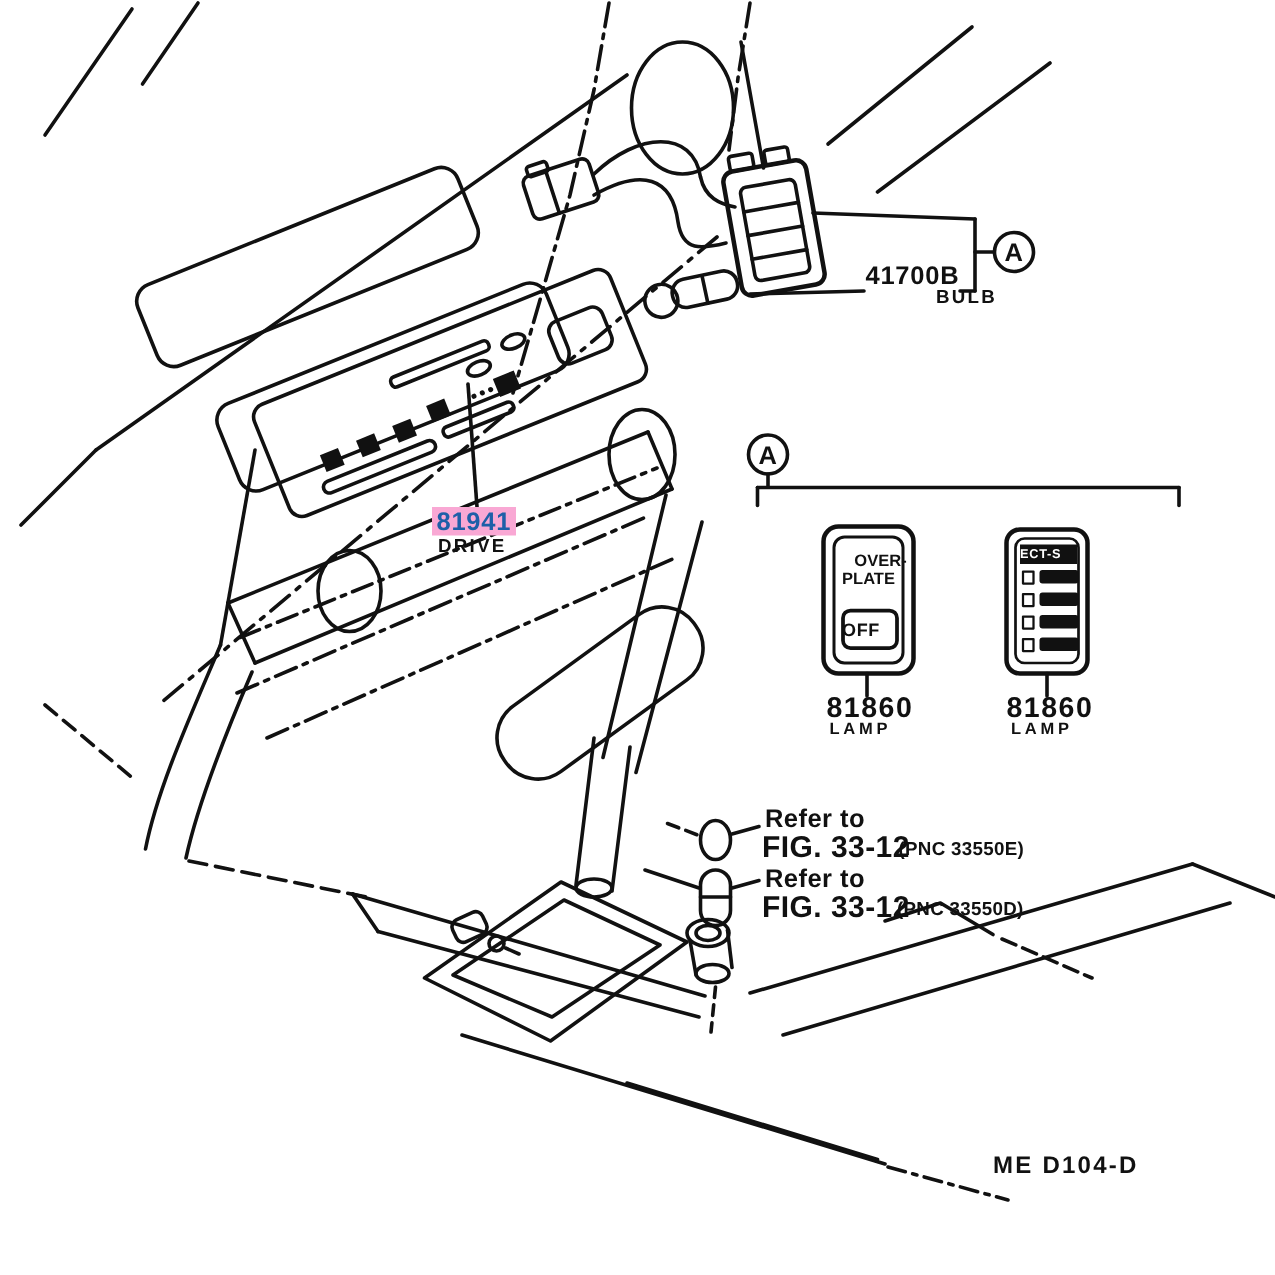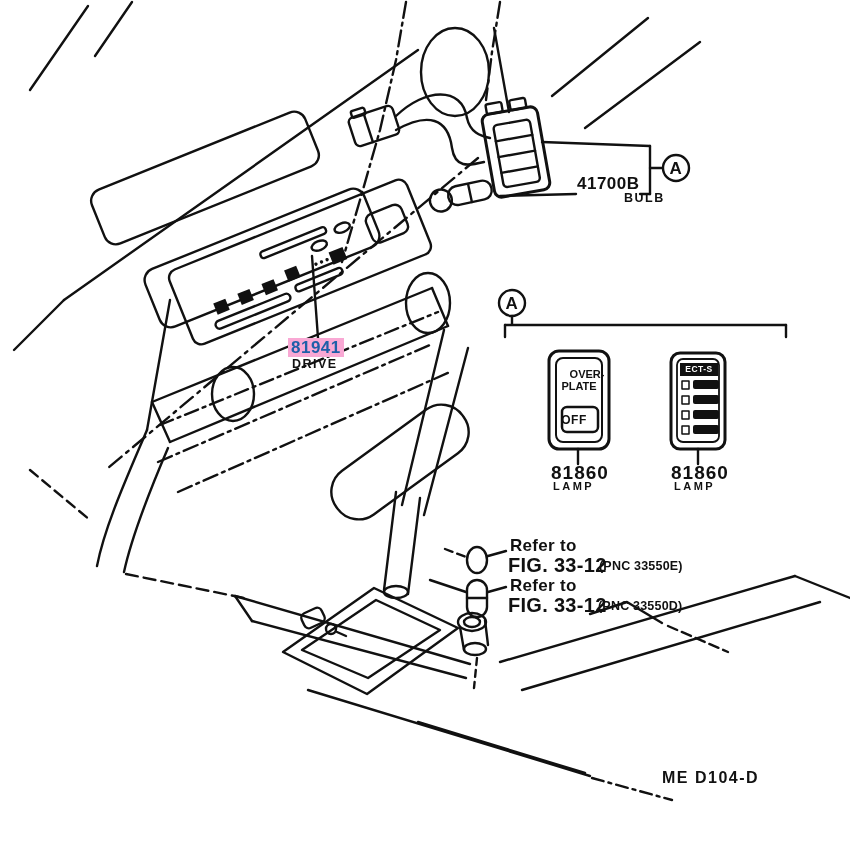--- a/index.html
+++ b/index.html
@@ -230,21 +230,21 @@
 
 <div class="lbl partnum-big" style="left:551px;top:463px;">81860</div>
 <div class="lbl subname-sp" style="left:553px;top:481px;">LAMP</div>
 
 <div class="lbl partnum-big" style="left:671px;top:463px;">81860</div>
 <div class="lbl subname-sp" style="left:674px;top:481px;">LAMP</div>
 
 <div class="lbl sw-txt" style="left:556px;top:369px;width:62px;">OVER-</div>
 <div class="lbl sw-txt" style="left:556px;top:381px;width:46px;">PLATE</div>
 <div class="lbl sw-off ctr" style="left:562px;top:407px;width:24px;height:25px;position:absolute;font-weight:bold;color:#111;font-family:'Liberation Sans',sans-serif;">OFF</div>
-<div class="lbl ect-head" style="left:680px;top:365px;width:38px;text-align:center;">ECT-S</div>
+<div class="lbl ect-head" style="left:680px;top:365px;width:24px;text-align:center;">ECT-S</div>
 
 <div class="lbl refer" style="left:510px;top:537px;">Refer to</div>
 <div class="lbl fig" style="left:508px;top:555px;">FIG. 33-12</div>
 <div class="lbl pnc" style="left:599px;top:560px;">(PNC 33550E)</div>
 
 <div class="lbl refer" style="left:510px;top:577px;">Refer to</div>
 <div class="lbl fig" style="left:508px;top:595px;">FIG. 33-12</div>
 <div class="lbl pnc" style="left:598px;top:600px;">(PNC 33550D)</div>
 
 <div class="lbl figcode" style="left:662px;top:770px;">ME  D104-D</div>

